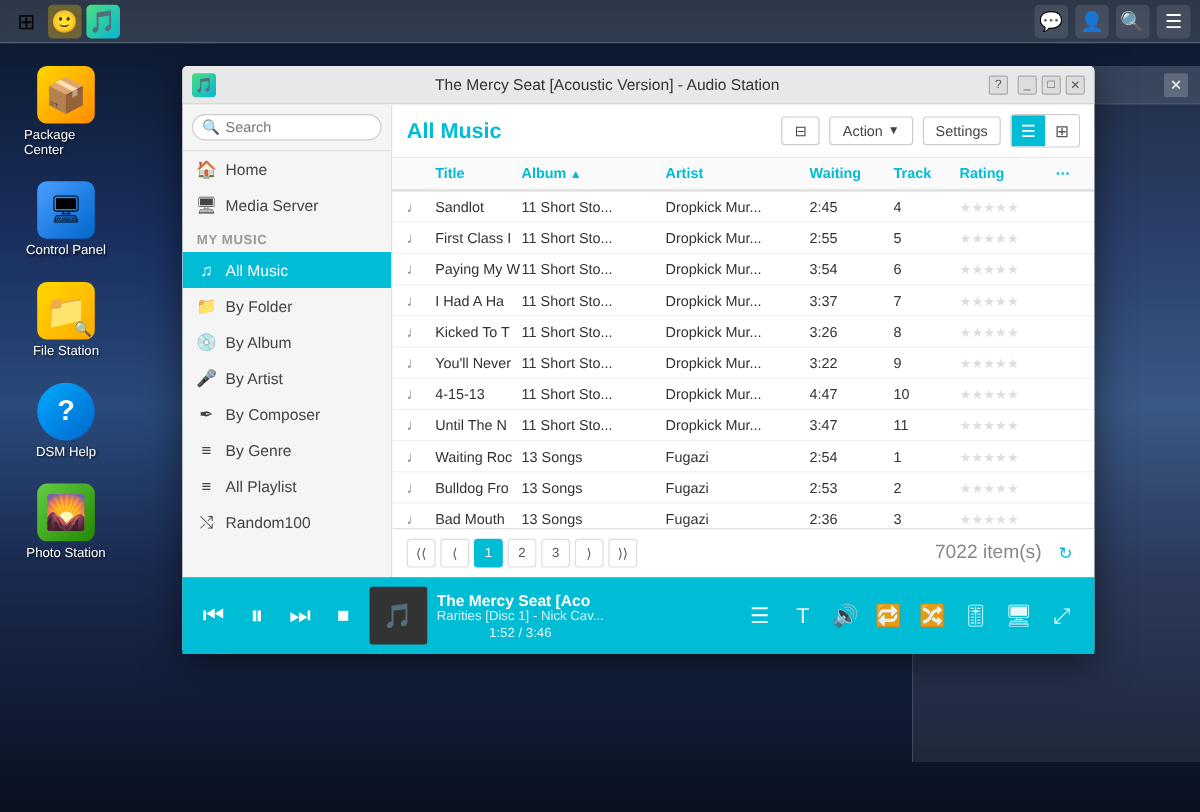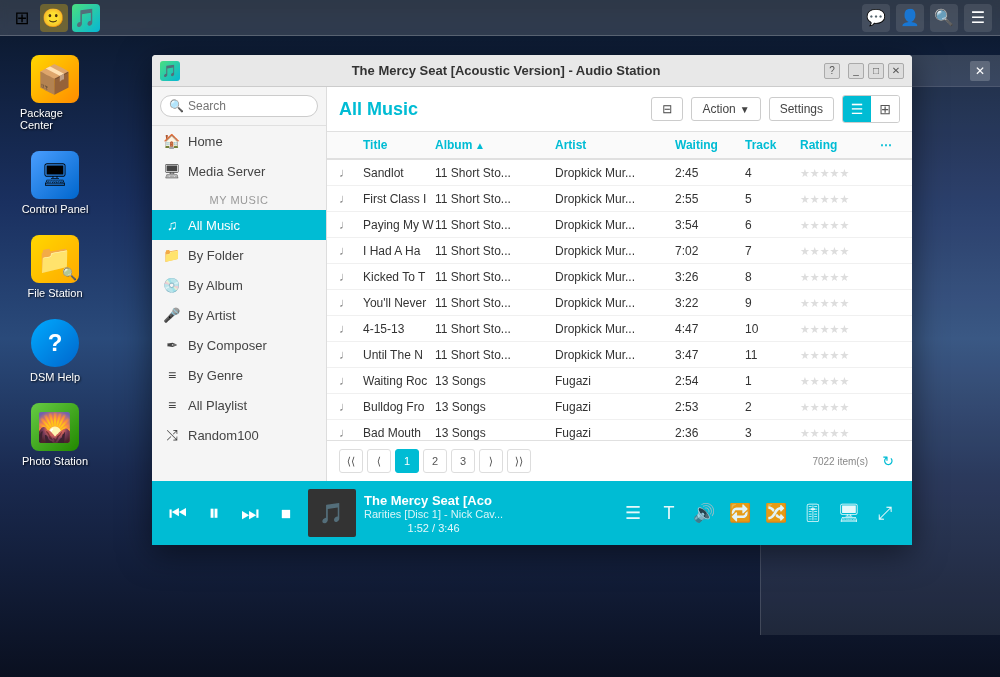--- a/index.html
+++ b/index.html
@@ -142,21 +142,21 @@
       display: flex;
       align-items: center;
       justify-content: center;
       font-size: 12px;
     }
     .title-bar-text {
       flex: 1;
       text-align: center;
       font-size: 13px;
       color: #333;
-      font-weight: 700;
+      font-weight: 400;
     }
     .title-bar-controls {
       display: flex;
       gap: 4px;
     }
     .tb-btn {
       width: 16px;
       height: 16px;
       border-radius: 2px;
       border: 1px solid #aaa;
@@ -218,27 +218,27 @@
       color: #444;
       font-size: 13px;
     }
     .sidebar-item.active {
       background: #00bcd4;
       color: white;
     }
     .sidebar-section-label {
       padding: 8px 12px 4px;
       font-size: 11px;
-      font-weight: 400;
+      font-weight: 700;
       color: #999;
       text-transform: uppercase;
       letter-spacing: 0.5px;
       display: flex;
       align-items: center;
-      justify-content: center;
+      justify-content: flex-start;
     }
     .sidebar-icon {
       width: 16px;
       height: 16px;
       display: flex;
       align-items: center;
       justify-content: center;
       font-size: 14px;
       flex-shrink: 0;
     }
@@ -368,21 +368,21 @@
       color: #555;
       background: white;
     }
     .page-btn.active {
       background: #00bcd4;
       color: white;
       border-color: #00bcd4;
     }
     .item-count {
       margin-left: auto;
-      font-size: 10px;
+      font-size: 16px;
       color: #888;
     }
     .refresh-btn {
       width: 24px;
       height: 24px;
       display: flex;
       align-items: center;
       justify-content: center;
       cursor: pointer;
       font-size: 14px;
@@ -728,21 +728,21 @@
       </div>
       <div class="table-cell" style="color:#aaa;font-size:16px;"></div>
     </div>
             <div class="table-row">
       <div class="table-cell">
         <span class="music-note">♩</span>
       </div>
       <div class="table-cell title-cell">I Had A Ha</div>
       <div class="table-cell">11 Short Sto...</div>
       <div class="table-cell">Dropkick Mur...</div>
-      <div class="table-cell">7:02</div>
+      <div class="table-cell">3:37</div>
       <div class="table-cell">7</div>
       <div class="table-cell">
         <span style="color:#ddd;font-size:11px;">★★★★★</span>
       </div>
       <div class="table-cell" style="color:#aaa;font-size:16px;"></div>
     </div>
             <div class="table-row">
       <div class="table-cell">
         <span class="music-note">♩</span>
       </div>

